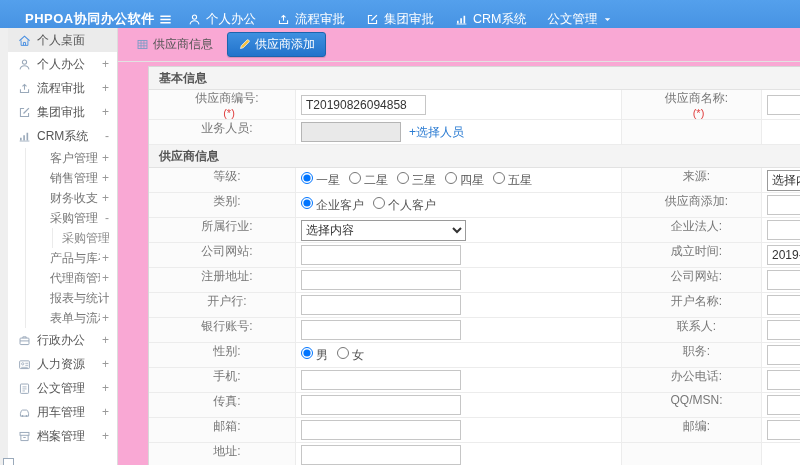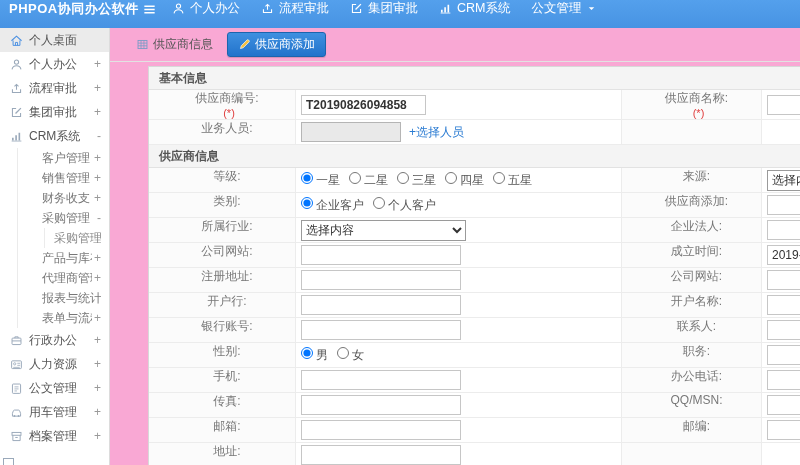--- a/index.html
+++ b/index.html
@@ -6,34 +6,34 @@
   html,body { margin:0; padding:0; }
   body {
     width:800px; height:465px; position:relative; overflow:hidden;
     font-family:"Liberation Sans","DejaVu Sans",sans-serif;
     background:#efefef; font-size:12px;
   }
   
   .topbar{
     position:absolute; left:0; top:0; right:0; height:28px;
     background:linear-gradient(#54a0ec,#4793e3);
-    display:flex; align-items:flex-start; color:#fff; z-index:10;
+    display:flex; align-items:flex-end; color:#fff; z-index:10;padding-left:16px;
   }
   .logo{ font-size:13px; font-weight:bold; padding-left:9px; width:140px; letter-spacing:.5px; }
   .hamburger{ width:18px; height:18px; display:inline-flex; align-items:center; justify-content:center; margin-right:14px; cursor:pointer; }
   .hamburger svg{ width:15px; height:15px; }
   .topnav{ display:flex; align-items:center; }
   .nav-item{ display:flex; align-items:center; gap:5px; margin-right:21px; font-size:12.5px; cursor:pointer; white-space:nowrap; }
   .nav-item .icon{ display:inline-flex; width:13px; height:13px; }
   .nav-item .icon svg{ width:13px; height:13px; }
   .nav-item .caret{ width:11px; height:11px; display:inline-flex; }
   .nav-item .caret svg{ width:11px; height:11px; }
   
   .sidebar{
-    position:absolute; left:0; top:28px; width:110px; bottom:0;
+    position:absolute; left:8px; top:28px; width:110px; bottom:0;
     background:#fff; border-right:1px solid #dcdcdc; overflow:hidden; z-index:5;
   }
   .side-item{ display:flex; align-items:center; height:24px; padding:0 8px 0 10px; color:#555; cursor:pointer; white-space:nowrap; }
   .side-item.active{ background:#ebebeb; }
   .side-item .icon{ display:inline-flex; width:13px; height:13px; margin-right:6px; color:#9aa9ba; flex:none; }
   .side-item .icon svg{ width:13px; height:13px; }
   .side-item.active .icon{ color:#4a90e2; }
   .side-label{ overflow:hidden; }
   .expand{ margin-left:auto; color:#999; padding-left:2px; }
   .side-group{ border-left:1px solid #ebebeb; }
@@ -295,21 +295,21 @@
       </div>
     </div>
   <div class="panel">
     <div class="form-grid">
         <div class="sec-header">基本信息</div>
         <div class="cell label-cell">
           <span>供应商编号:</span>
           <span class="req">(*)</span>
         </div>
         <div class="cell value-cell">
-          <input type="text" class="txt" value="T20190826094858" style="width: 125px; font-weight: bold;">
+          <input type="text" class="txt" value="T20190826094858" style="width: 125px;">
         </div>
         <div class="cell label-cell">
           <span>供应商名称:</span>
           <span class="req">(*)</span>
         </div>
         <div class="cell value-cell">
           <input type="text" class="txt" value="" style="width: 160px;">
         </div>
         <div class="cell label-cell">
           <span>业务人员:</span>

